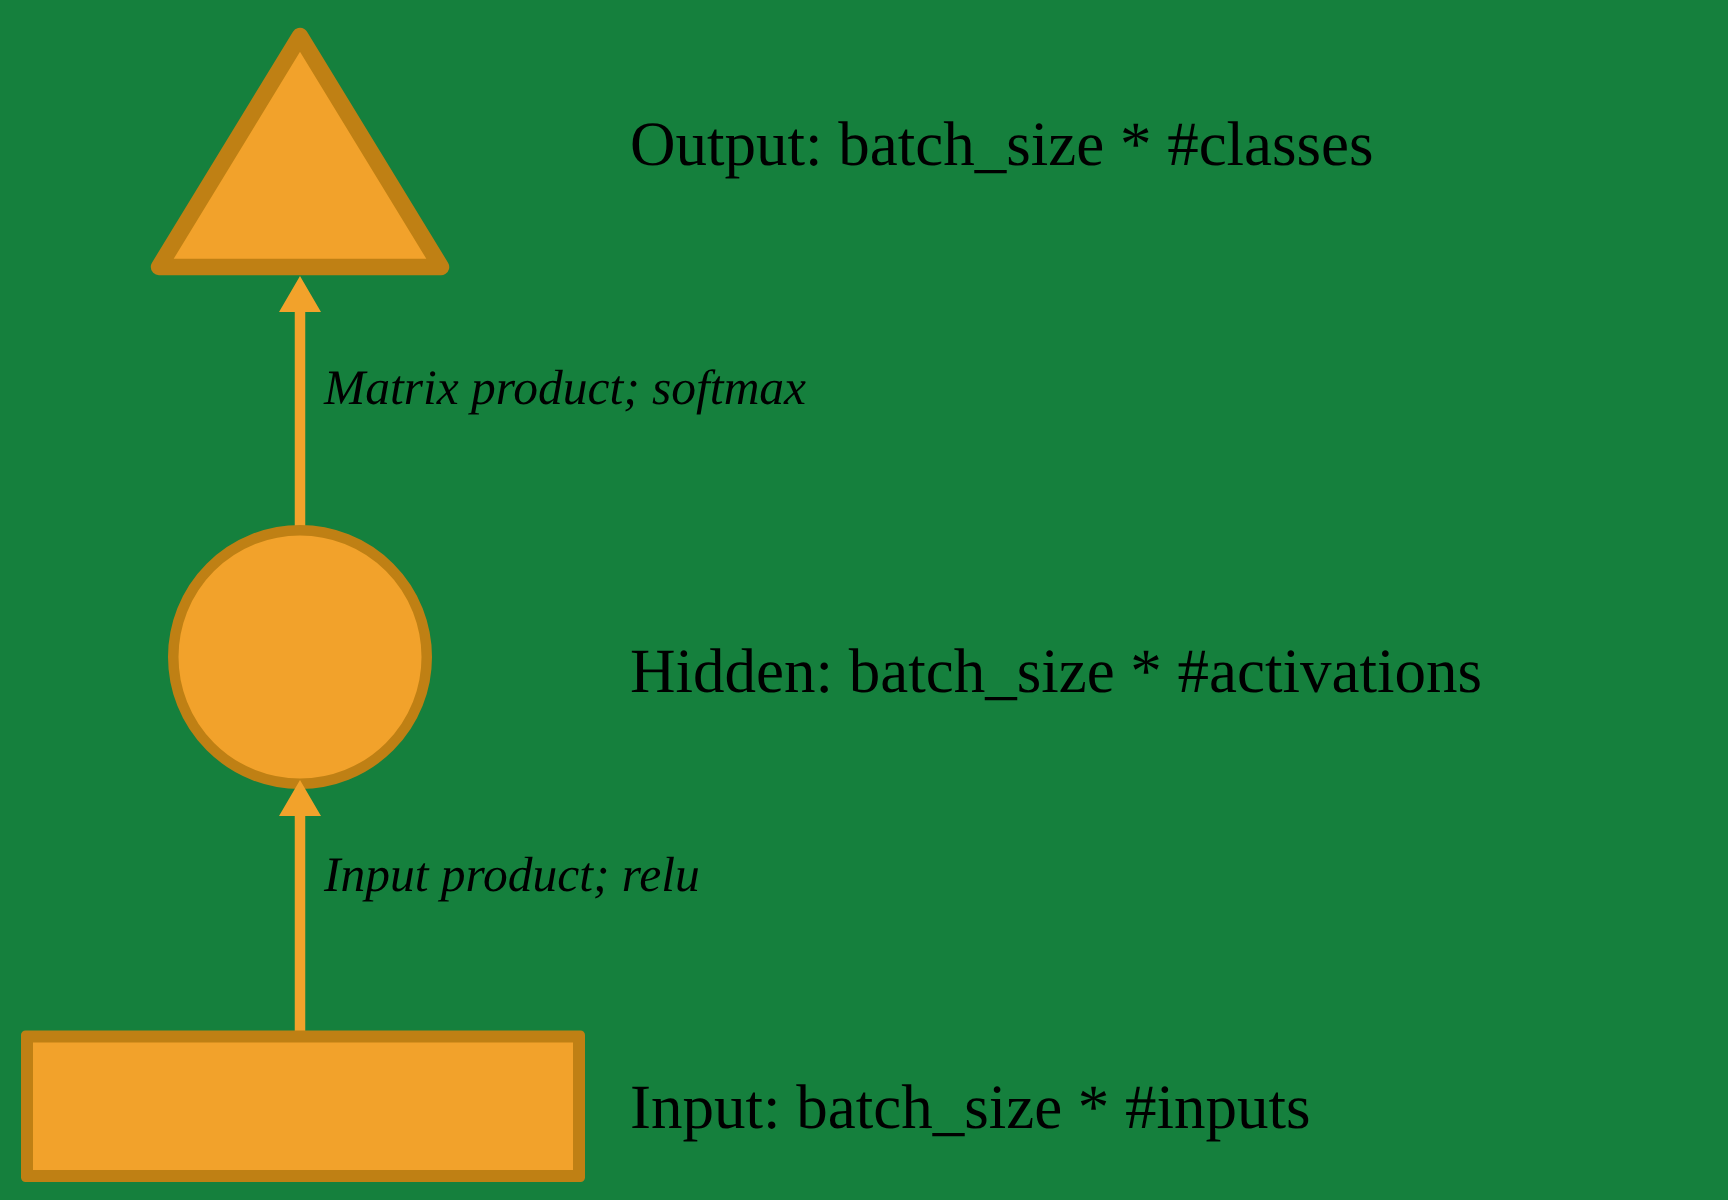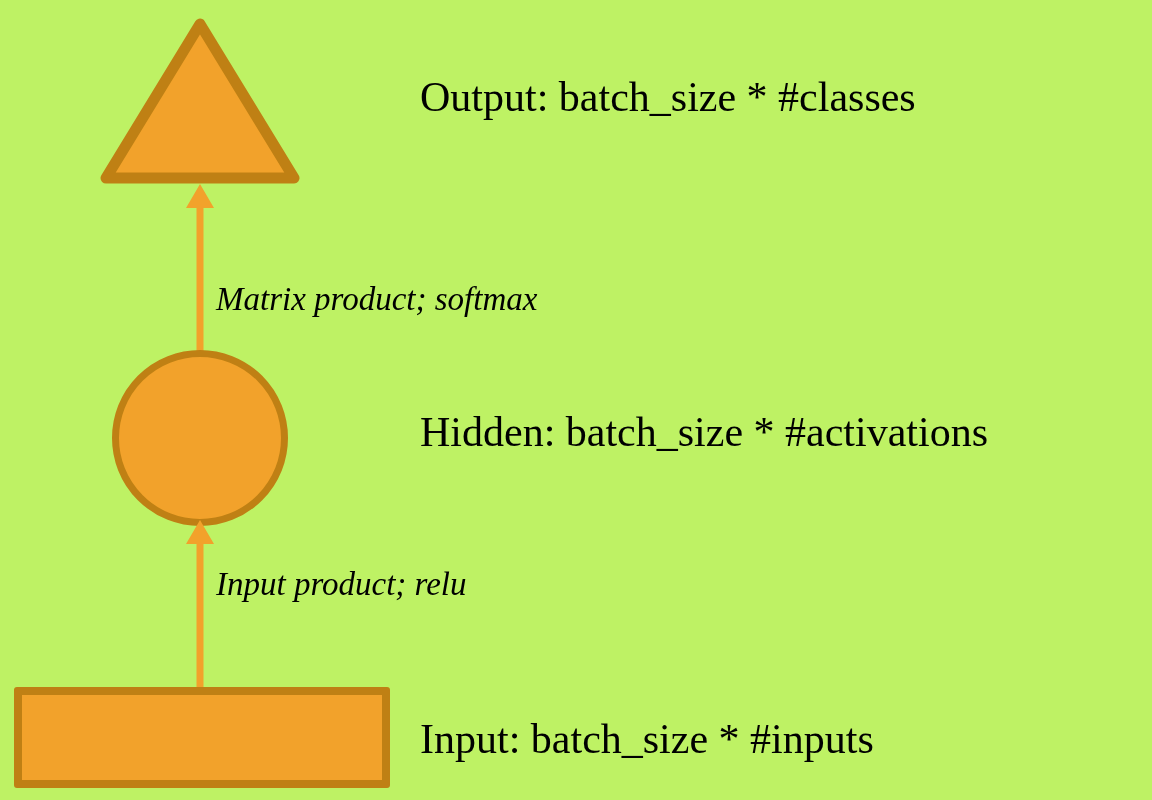--- a/index.html
+++ b/index.html
@@ -4,21 +4,21 @@
 <style>
   html, body {
     margin: 0;
     padding: 0;
     background: #ffffff;
   }
   #canvas {
     position: relative;
     width: 1152px;
     height: 800px;
-    background: #bef264;
+    background: #15803d;
     overflow: hidden;
     font-family: "Liberation Serif", "DejaVu Serif", serif;
   }
 
   
   .node-output-triangle {
     position: absolute;
     left: 98px;
     top: 16px;
     width: 204px;
@@ -65,23 +65,23 @@
     position: absolute;
     color: #000000;
     font-size: 33px;
     line-height: 1.0;
     font-style: italic;
     white-space: nowrap;
     font-family: "Liberation Serif", "DejaVu Serif", serif;
   }
 
   #label-output  { left: 420px; top: 76px; }
-  #label-hidden  { left: 420px; top: 411px; }
+  #label-hidden  { left: 420px; top: 427px; }
   #label-input   { left: 420px; top: 718px; }
-  #label-edge-top    { left: 216px; top: 243px; margin-top: 40px; }
+  #label-edge-top    { left: 216px; top: 243px; }
   #label-edge-bottom { left: 216px; top: 568px; }
 </style>
 </head>
 <body>
 
 <div id="canvas">
 
   <div class="node-output-triangle">
     <svg width="204" height="170" viewBox="0 0 204 170">
       <polygon points="102,8 196,162 8,162" fill="#F2A22B" stroke="#BF8014" stroke-width="11" stroke-linejoin="round"></polygon>

